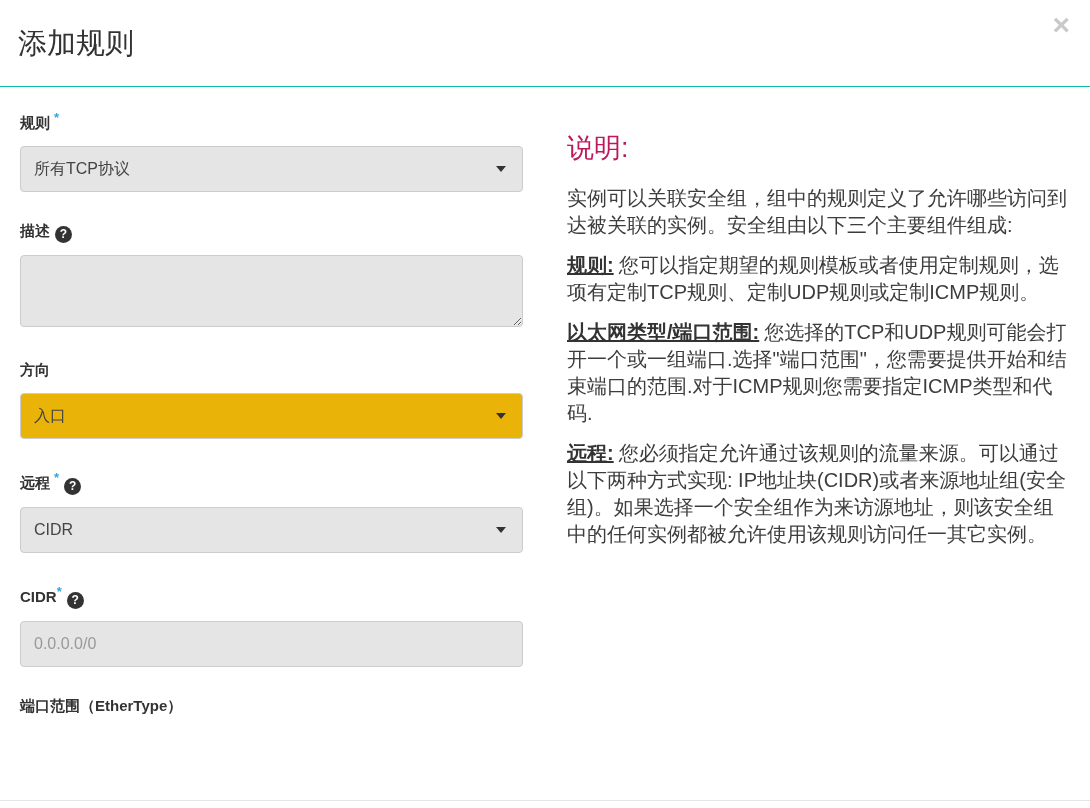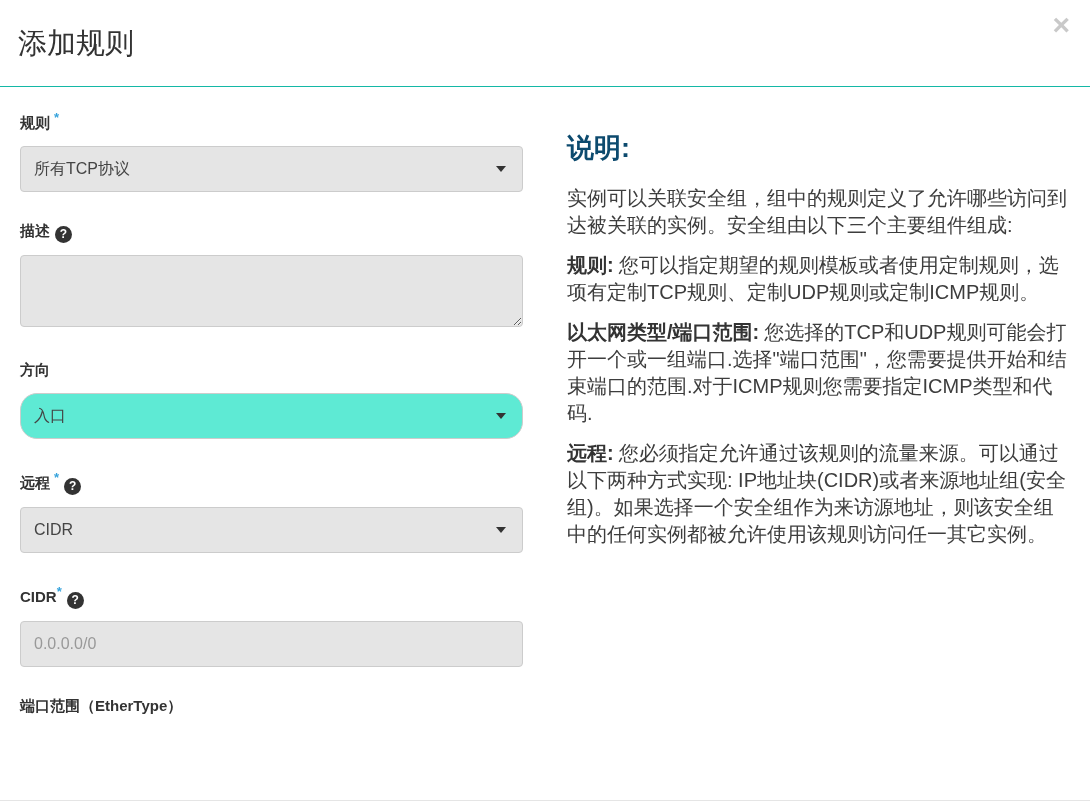--- a/index.html
+++ b/index.html
@@ -83,21 +83,21 @@
     position: relative;
     width: 100%;
     height: 46px;
     border: 1px solid #ccc;
     border-radius: 4px;
     background: #e5e5e5;
     font-size: 16px;
     color: #444;
   }
   .select-box { line-height: 44px; padding: 0 34px 0 13px; cursor: pointer; }
-  .select-box.disabled { background: #5eead4; cursor: default; border-radius: 17px; }
+  .select-box.disabled { background: #eab308; cursor: default; }
   .caret-icon {
     position: absolute;
     right: 16px;
     top: 50%;
     margin-top: -3px;
     width: 0; height: 0;
     border-left: 5px solid transparent;
     border-right: 5px solid transparent;
     border-top: 6px solid #333;
   }
@@ -108,33 +108,33 @@
     font-family: inherit;
     font-size: 16px;
   }
   input.control { padding: 16px 13px; font-family: inherit; }
   input.control::placeholder { color: #999; opacity: 1; }
   input.control:disabled { background: #e7e7e7; color: #8e8e8e; }
 
   
   .help-heading {
     font-size: 27px;
-    font-weight: 700;
-    color: #0c4a6e;
+    font-weight: 400;
+    color: #be185d;
     margin-top: 24px;
     margin-bottom: 20px;
     line-height: 34px;
   }
   .help-text p {
     font-size: 20px;
     line-height: 27px;
     color: #3d3d3d;
     margin: 0 0 13px 0;
   }
-  .help-text strong { color: #333; margin-right: 5px; }
+  .help-text strong { color: #333; margin-right: 5px; text-decoration: underline; }
 
   
   .modal-footer-divider {
     position: absolute;
     left: 0;
     top: 800px;
     width: 100%;
     border-top: 1px solid #e5e5e5;
   }
 </style>

